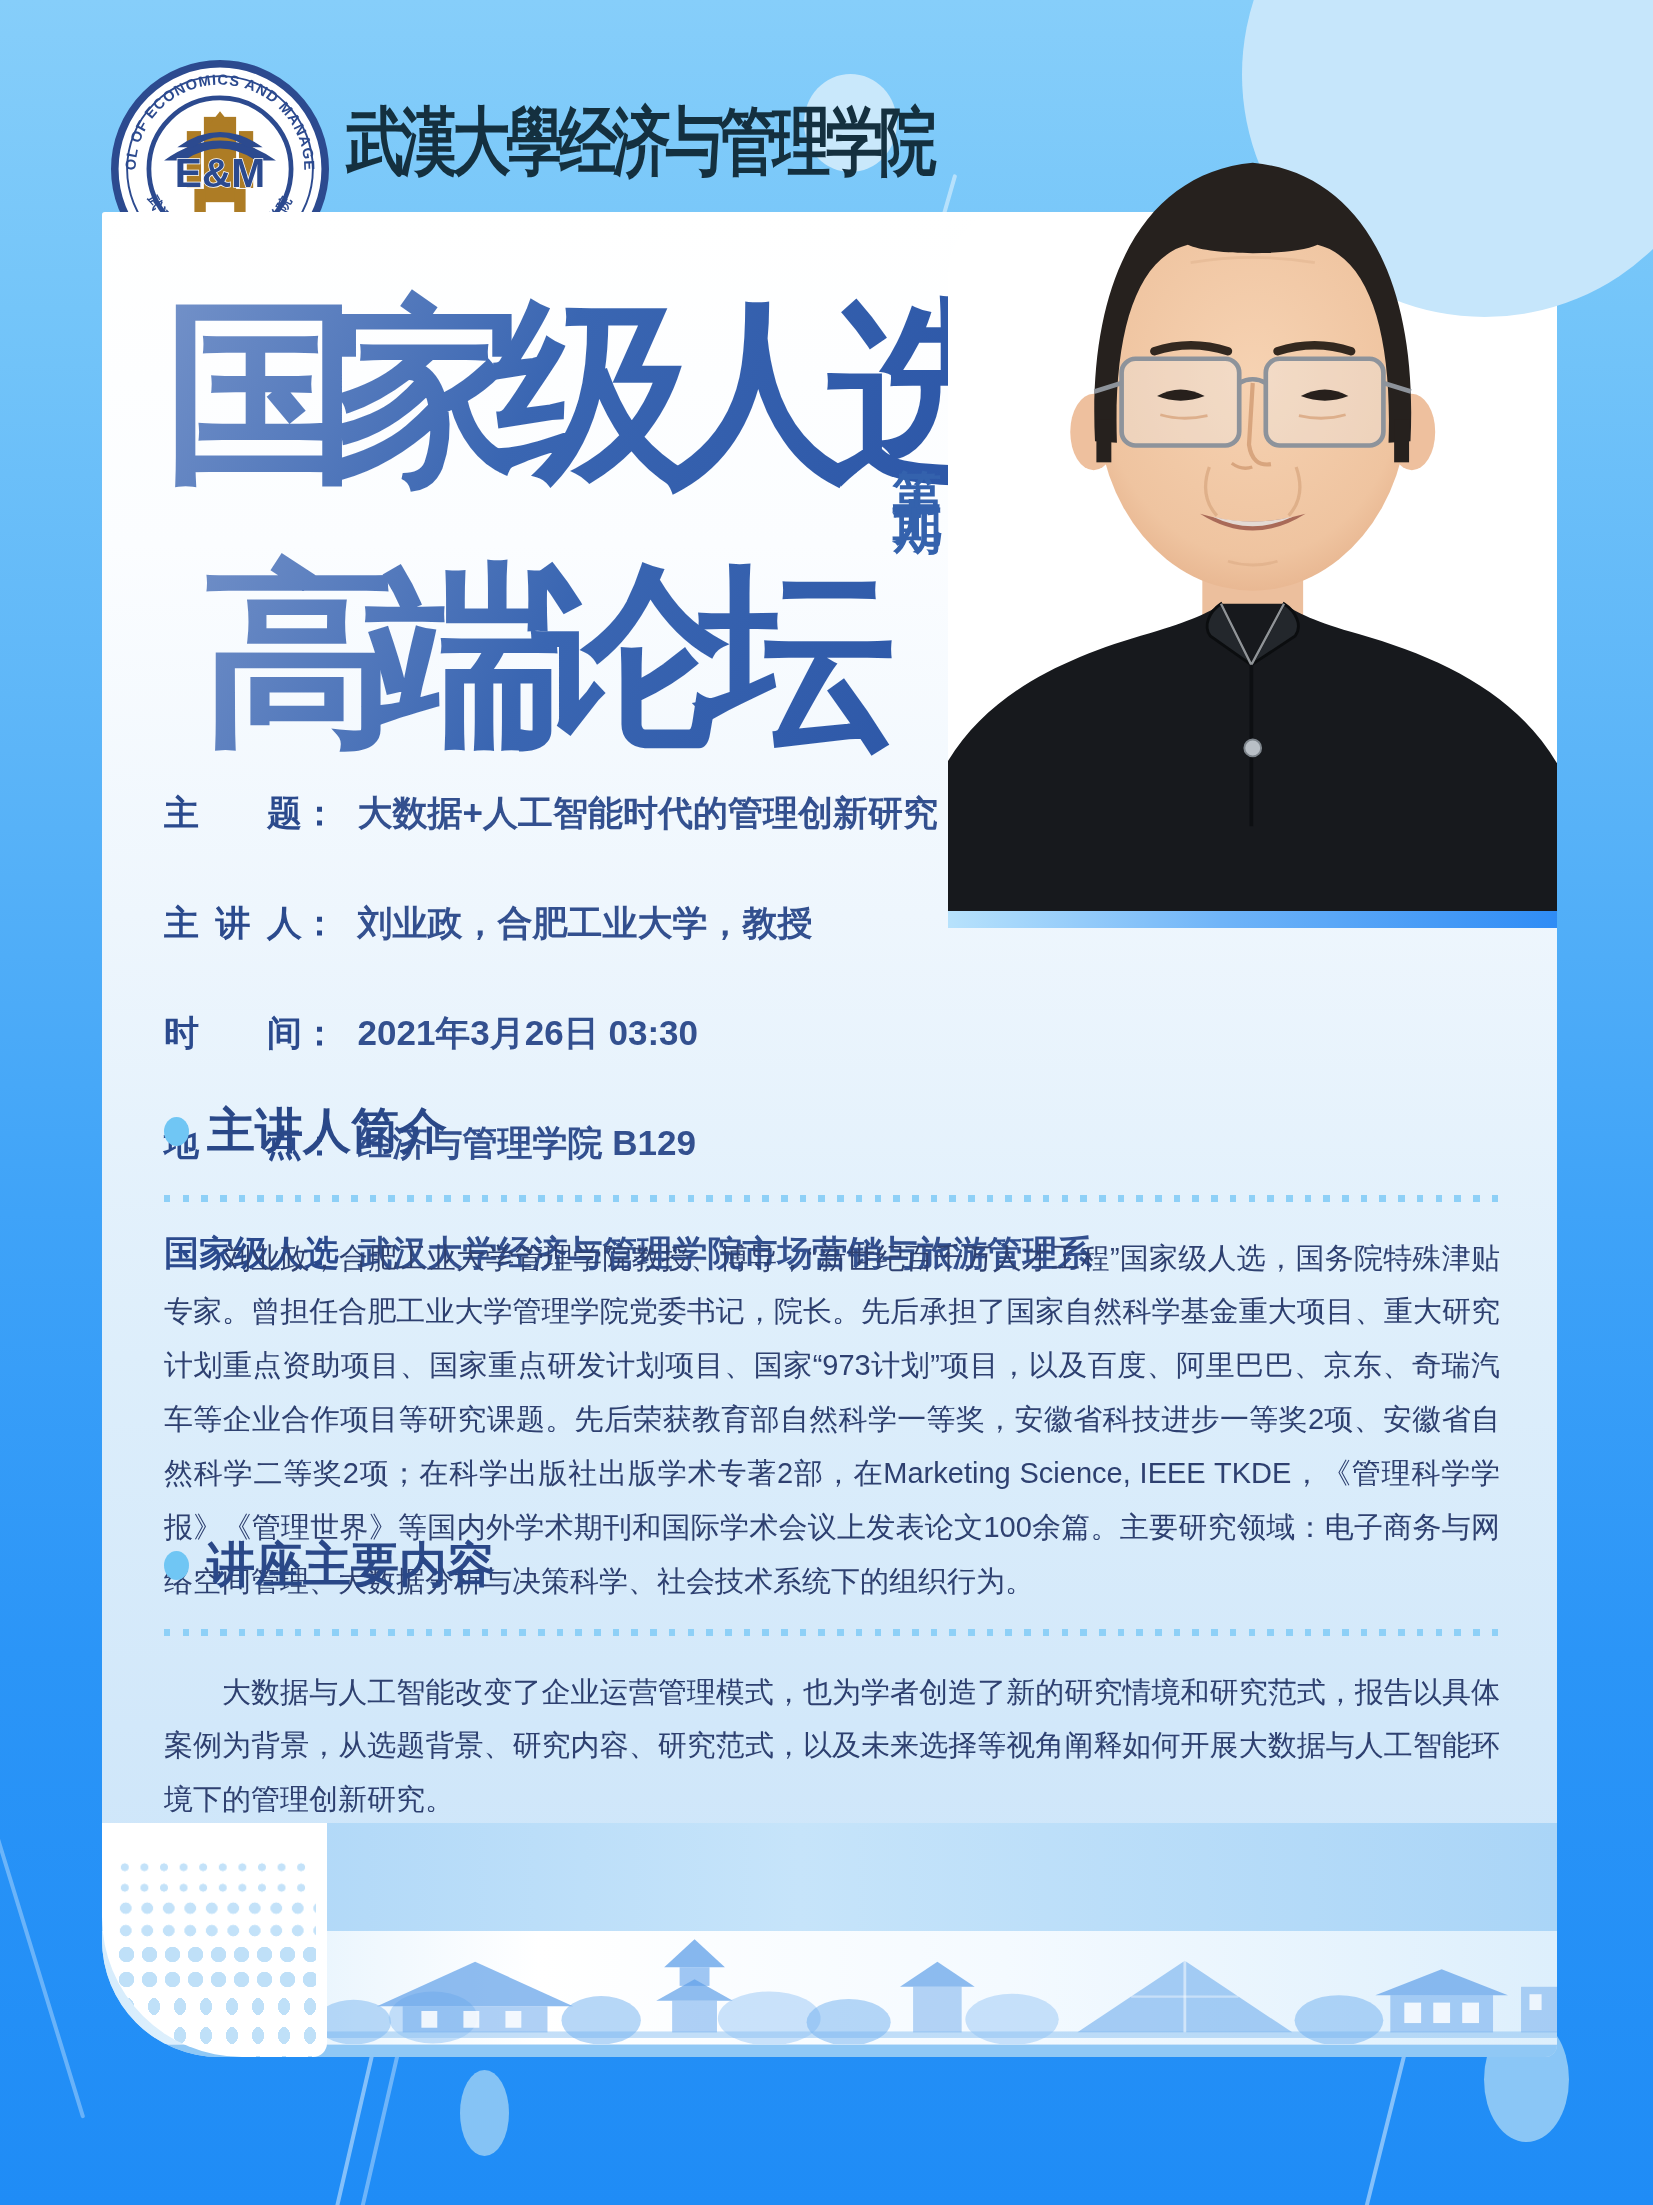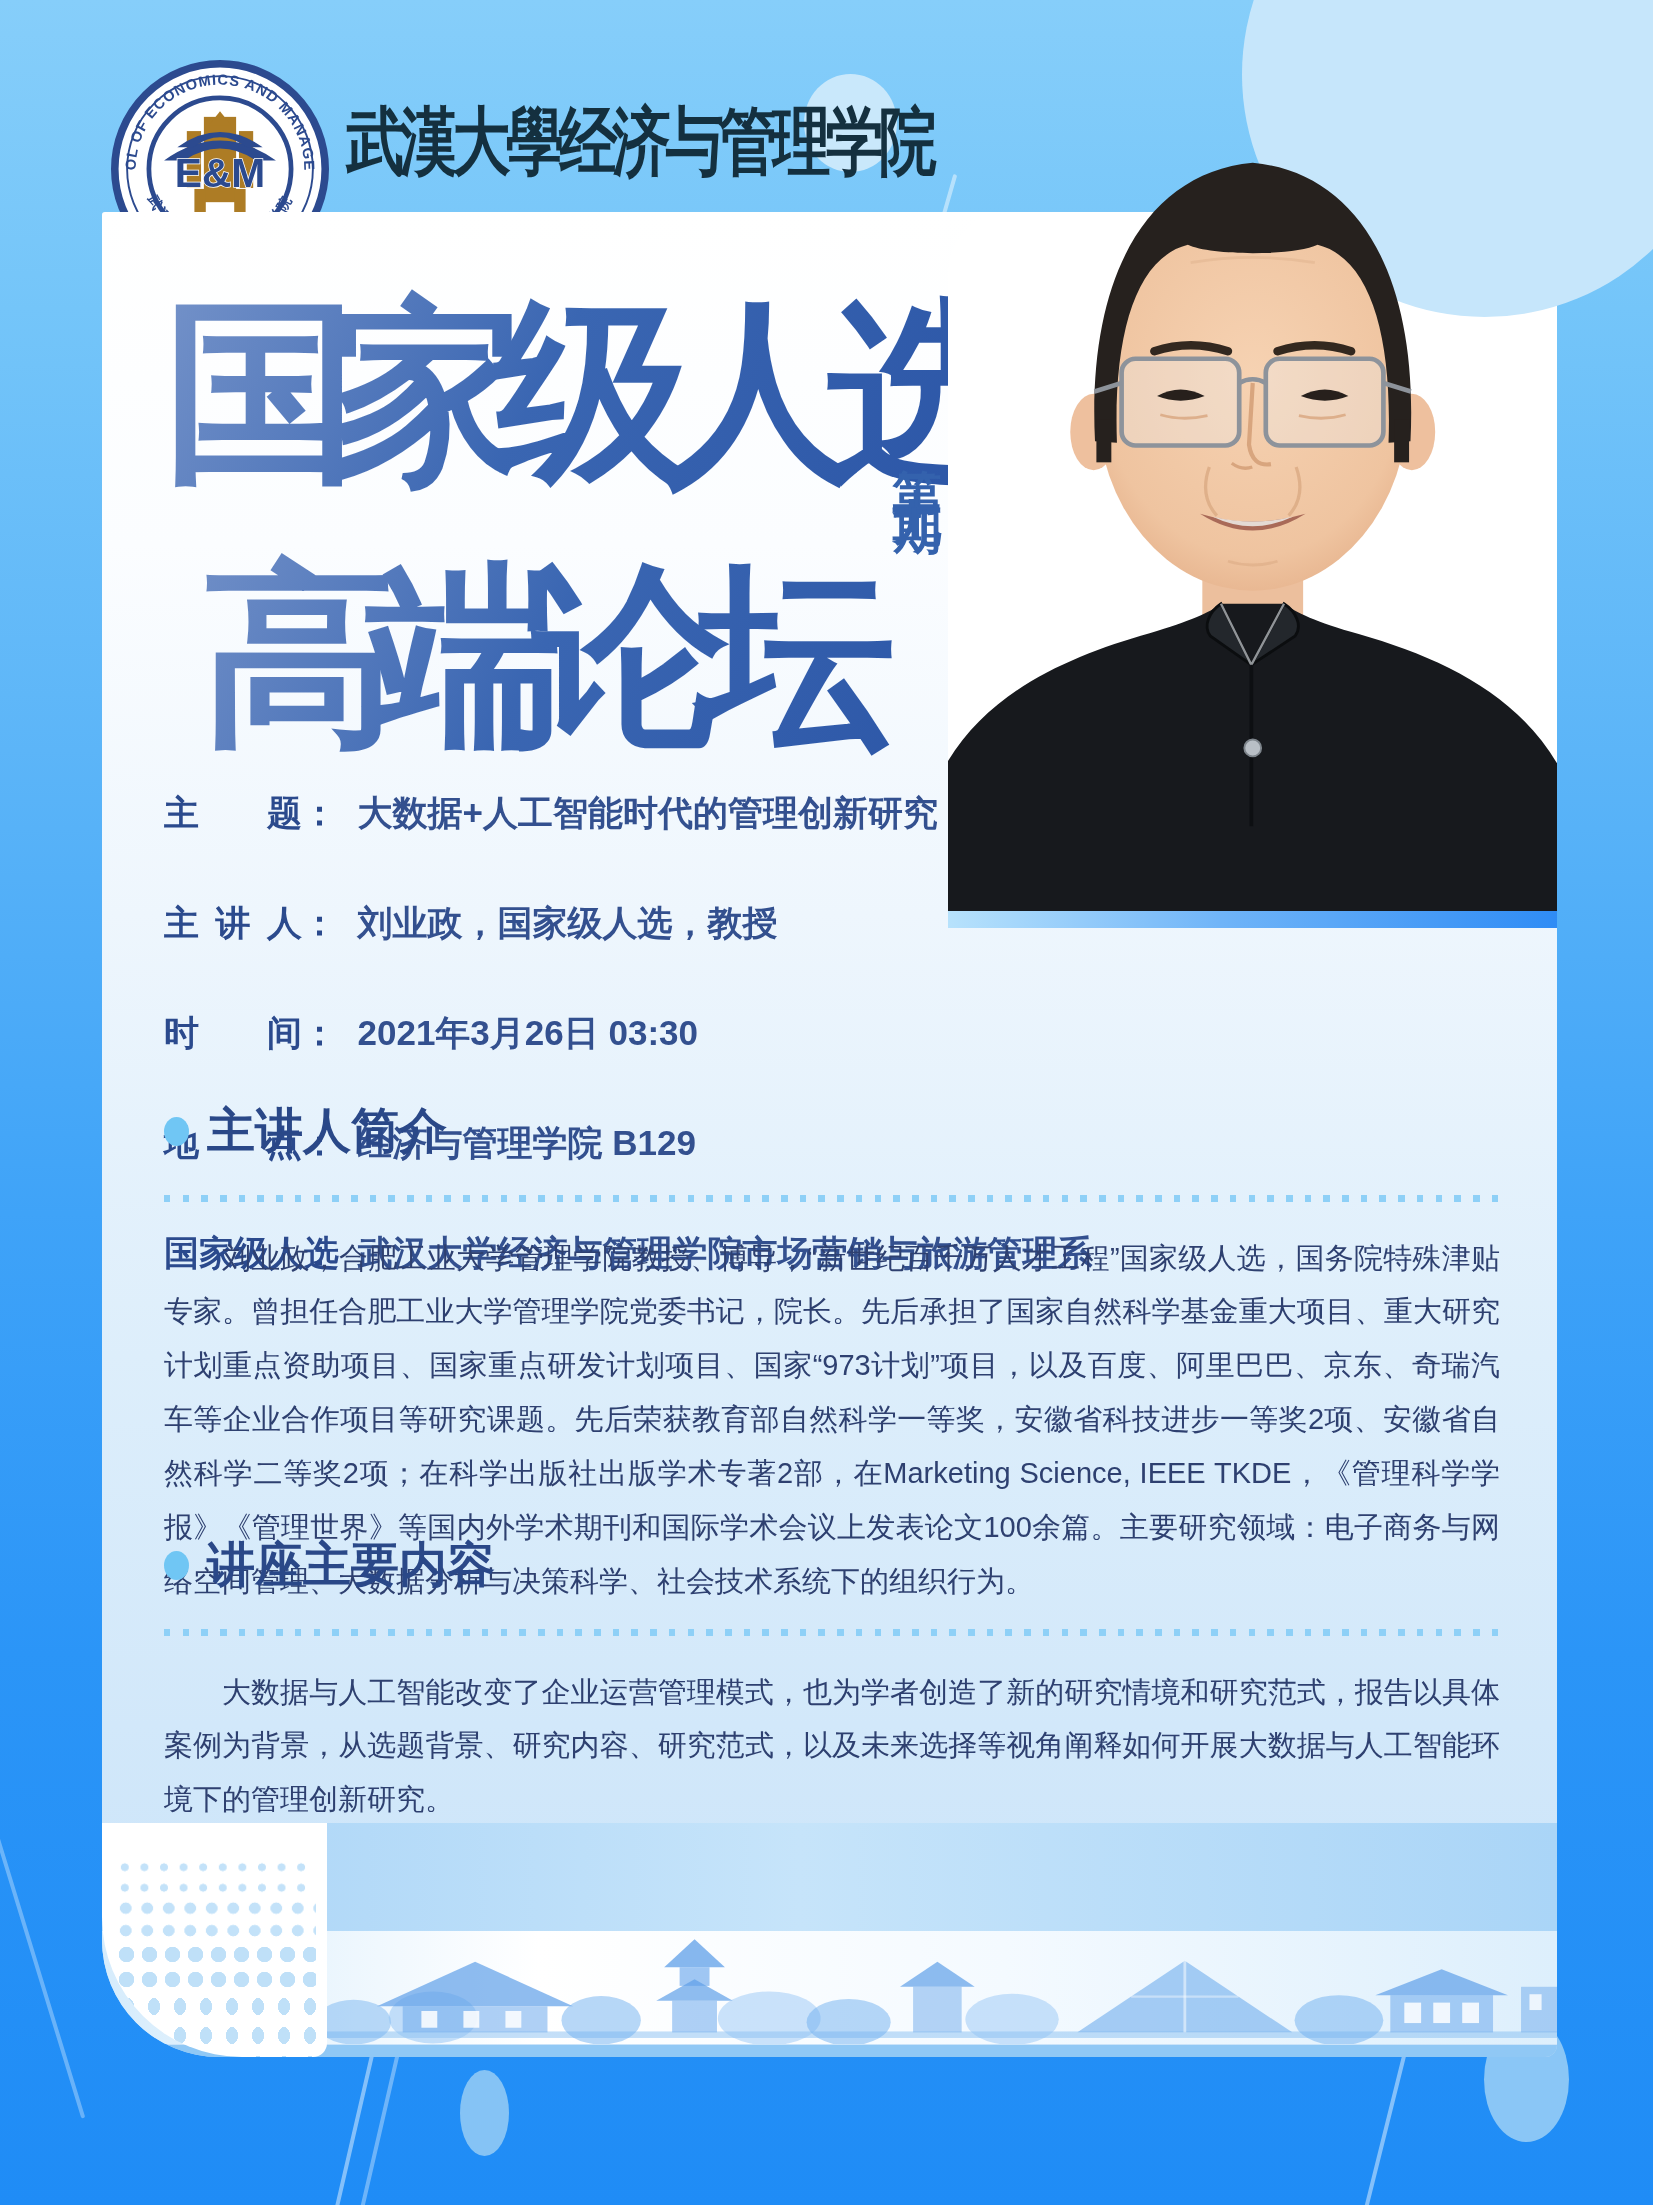--- a/index.html
+++ b/index.html
@@ -133,21 +133,21 @@
 
     <div class="info">
       <div class="info-row">
         <span class="info-label">主题</span>
           <span class="info-colon">：</span>
         <span class="info-value">大数据+人工智能时代的管理创新研究</span>
       </div>
       <div class="info-row">
         <span class="info-label">主讲人</span>
           <span class="info-colon">：</span>
-        <span class="info-value">刘业政，国家级人选，教授</span>
+        <span class="info-value">刘业政，合肥工业大学，教授</span>
       </div>
       <div class="info-row">
         <span class="info-label">时间</span>
           <span class="info-colon">：</span>
         <span class="info-value">2021年3月26日 03:30</span>
       </div>
       <div class="info-row">
         <span class="info-label">地点</span>
           <span class="info-colon">：</span>
         <span class="info-value">经济与管理学院 B129</span>

